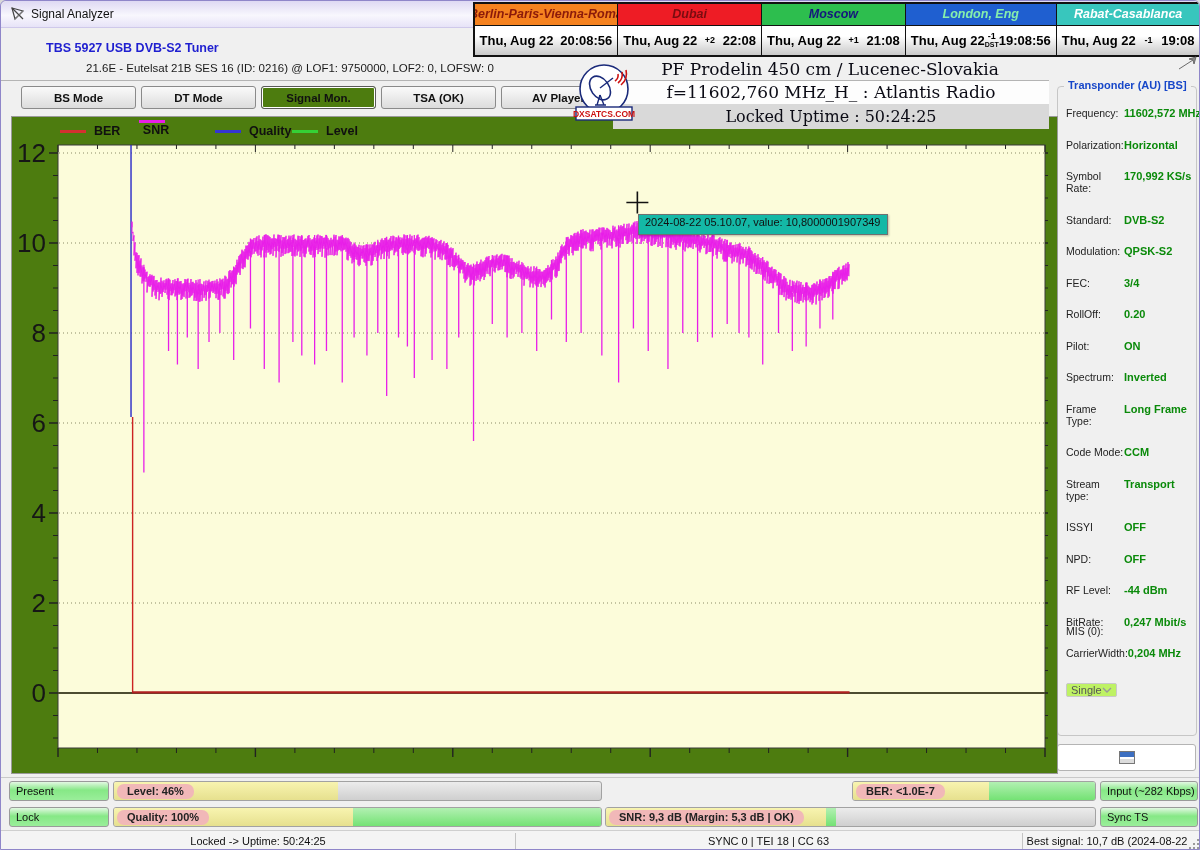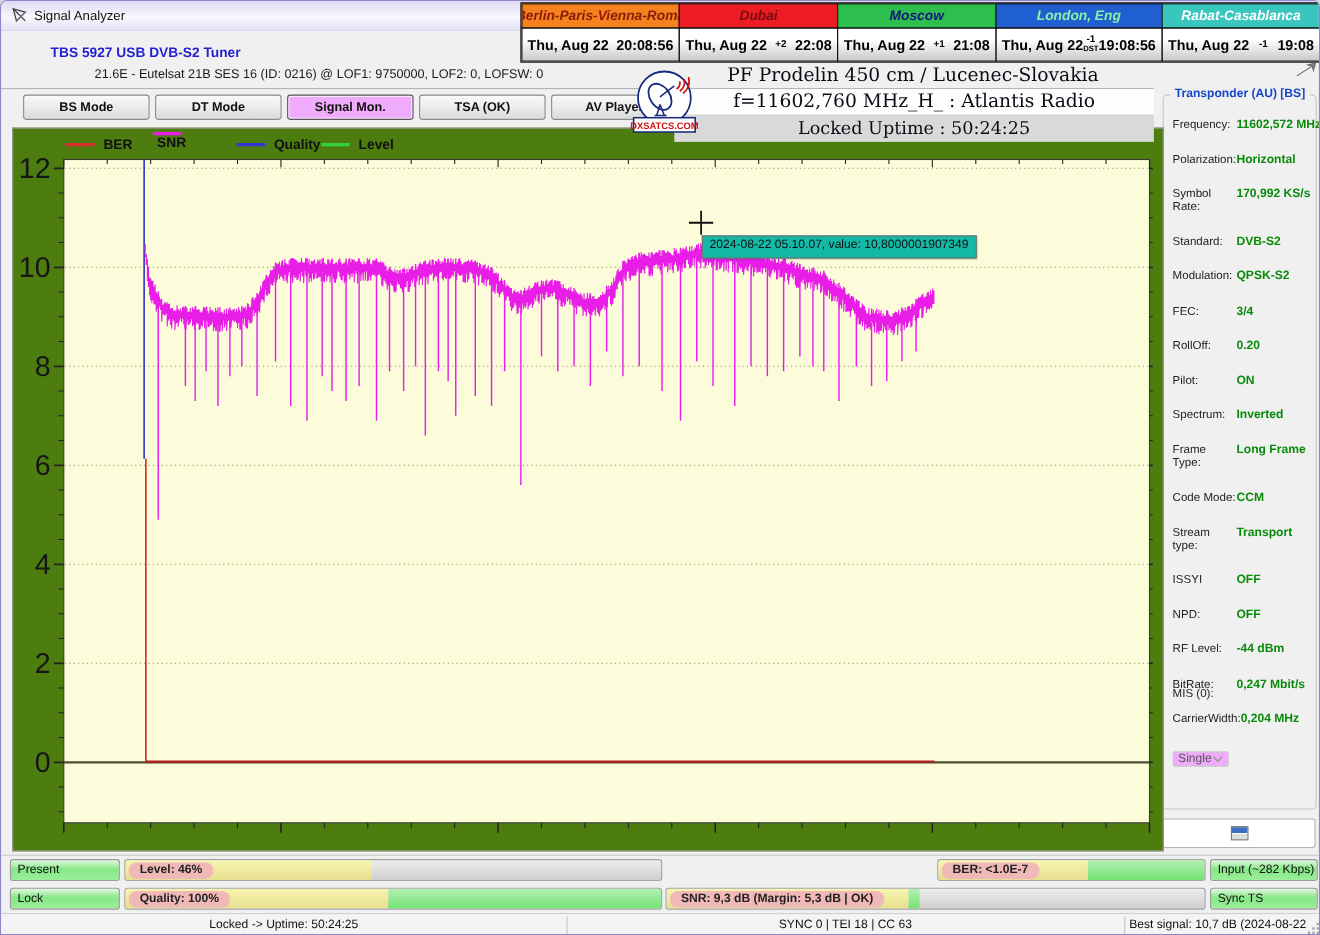--- a/index.html
+++ b/index.html
@@ -36,21 +36,21 @@
   #header-line2{line-height:23px;font-size:17px;}
   #band-b{position:absolute;left:612px;top:103px;width:436px;height:25px;background:#d9d9d9;z-index:24;}
   #header-line3{line-height:25px;font-size:16px;}
   #logo{position:absolute;left:572px;top:62px;z-index:40;}
   
   #tabs{position:absolute;left:20px;top:85px;z-index:5;}
   .tab{display:inline-block;width:115px;height:23px;margin-right:5px;text-align:center;
     line-height:22px;font-size:11.5px;font-weight:bold;color:#111;
     background:linear-gradient(#fafafa,#dcdcdc);border:1px solid #8a8a8a;border-radius:3px;
     box-sizing:border-box;cursor:default;}
-  .tab.active{background:#f0abfc;border:1px solid #5a5a5a;box-shadow:inset 0 0 0 1px #fff;}
+  .tab.active{background:#4d7c0f;border:1px solid #5a5a5a;box-shadow:inset 0 0 0 1px #fff;}
   
   #chart-widget{position:absolute;left:10px;top:115px;width:1047px;height:658px;
     background:#4d7c0f;border:1px solid #9a9a9a;box-sizing:border-box;z-index:10;}
   #legend{position:absolute;left:0;top:3px;height:22px;width:600px;}
   .leg-item{position:absolute;top:0;height:22px;display:flex;align-items:center;}
   .leg-line{width:26px;height:3px;margin-right:8px;}
   .leg-label{font-size:12.5px;font-weight:bold;color:#101010;}
   #plot-svg{position:absolute;left:0;top:0;}
   #tooltip{position:absolute;left:637px;top:213px;height:16px;z-index:50;background:#14b8a6;
     border:1px solid #707070;font-size:11px;color:#111;padding:1px 6px 2px 6px;white-space:nowrap;
@@ -60,21 +60,21 @@
     border:1px solid #c6c6c6;border-radius:4px;box-sizing:border-box;z-index:5;}
   #panel-title{position:absolute;left:6px;top:-8px;background:#f0f0f0;padding:0 4px;
     color:#1747c9;font-weight:bold;font-size:11px;white-space:nowrap;}
   #panel-rows{position:absolute;left:8px;right:6px;top:20px;bottom:76px;
     display:flex;flex-direction:column;justify-content:space-between;}
   .prow{display:flex;align-items:baseline;}
   .prow .pl{flex:0 0 58px;font-size:10.5px;color:#222;}
   .prow .pv{font-size:11px;font-weight:bold;color:#0a8a0a;white-space:nowrap;}
   #mis-row{position:absolute;left:8px;right:6px;bottom:38px;display:flex;align-items:flex-start;flex-direction:column;}
   #mis-row .pl{flex:0 0 58px;font-size:10.5px;color:#222;}
-  #mis-select{flex:1;height:22px;background:#f0abfc;border:1px solid #c9c9c9;border-radius:2px;
+  #mis-select{flex:1;height:22px;background:#bef264;border:1px solid #c9c9c9;border-radius:2px;
     display:flex;align-items:center;font-size:11px;color:#555;padding:0 4px;justify-content:space-between;}
   #panel-button{position:absolute;left:1056px;top:743px;width:139px;height:27px;background:#fff;
     border:1px solid #b4b4b4;border-radius:3px;box-sizing:border-box;
     display:flex;align-items:center;justify-content:center;z-index:5;}
   #panel-button .ico{width:16px;height:13px;border:1px solid #777;box-sizing:border-box;background:
      linear-gradient(#3d6fc1 0 45%,#ffffff 45% 60%,#dcdcdc 60% 100%);}
   
   .pill{position:absolute;height:20px;border:1px solid #9a9a9a;border-radius:3px;box-sizing:border-box;
     background:linear-gradient(#e2f8e2,#86e886 45%,#9aee9a);font-size:11px;font-weight:normal;color:#111;
     line-height:18px;padding-left:6px;}

